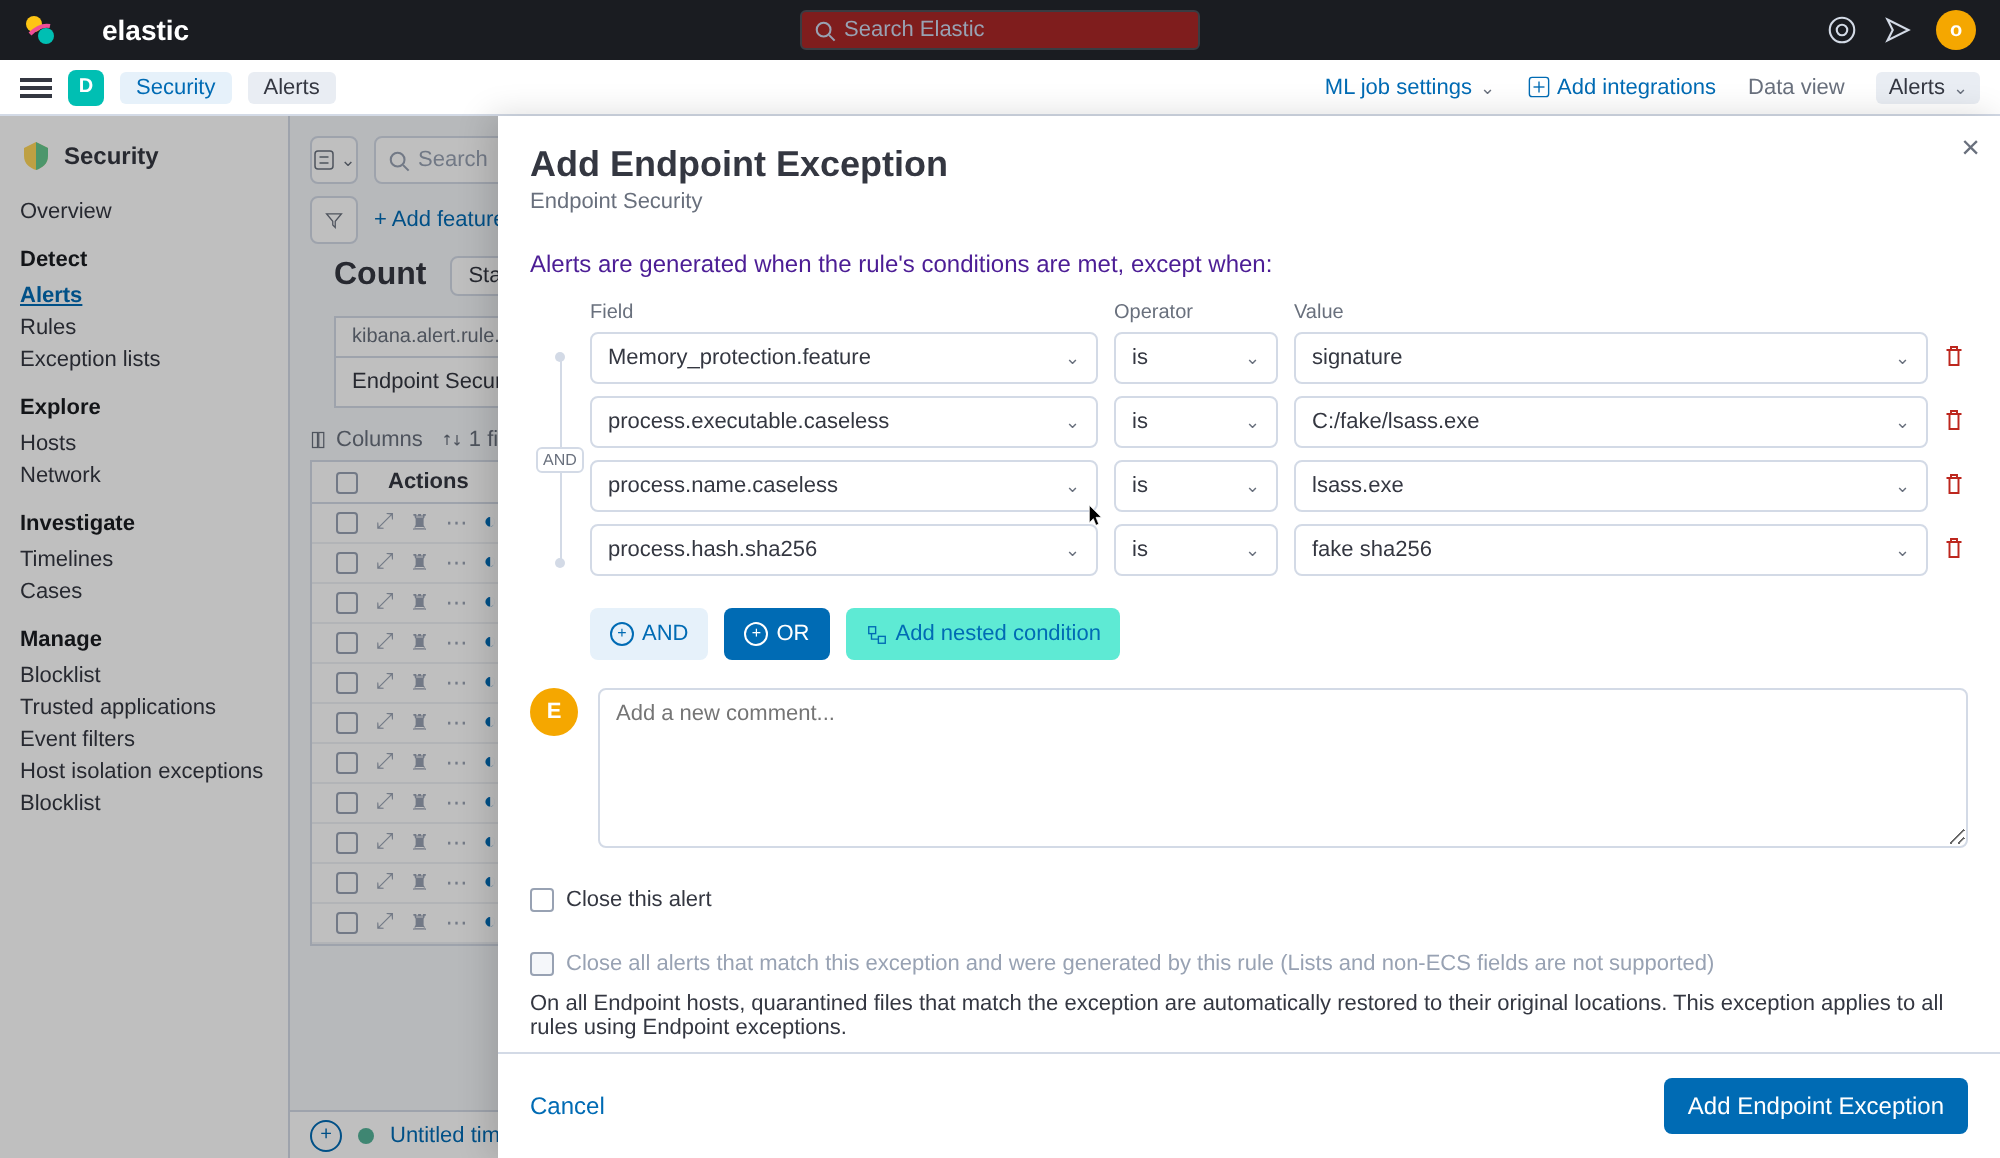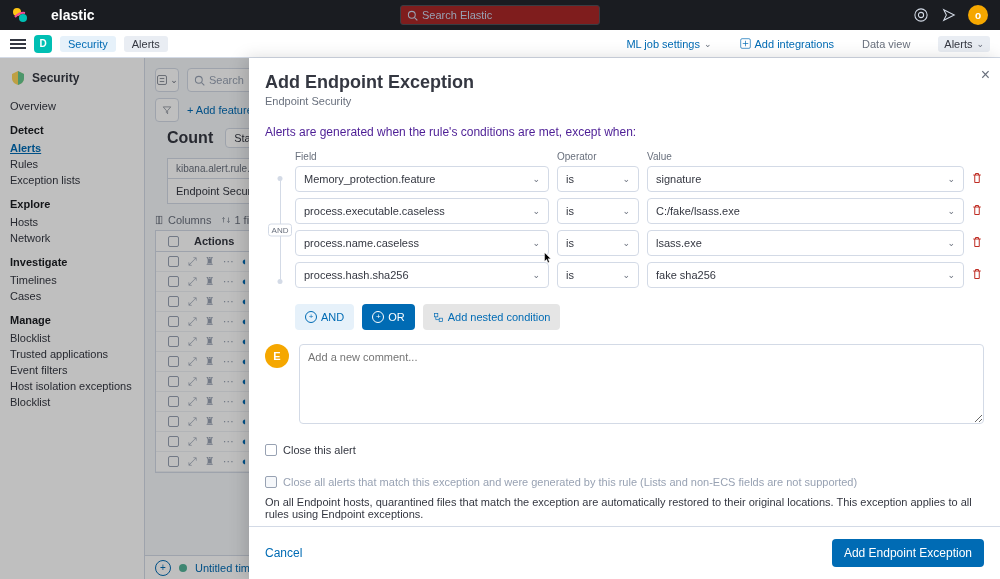--- a/index.html
+++ b/index.html
@@ -16,21 +16,21 @@
 .avatar-o { width: 20px; height: 20px; border-radius: 50%; background: #f5a700; color: #fff; display: flex; align-items: center; justify-content: center; font-size: 10px; font-weight: 600; }
 
 
 .sub-header { height: 28px; border-bottom: 1px solid #d3dae6; display: flex; align-items: center; padding: 0 10px; gap: 8px; background: #fff; }
 .hamburger { width: 16px; height: 16px; display: flex; flex-direction: column; justify-content: center; gap: 2px; cursor: pointer; }
 .hamburger span { height: 2px; background: #343741; }
 .badge-d { width: 18px; height: 18px; border-radius: 4px; background: #00bfb3; color: #fff; display: flex; align-items: center; justify-content: center; font-size: 10px; font-weight: 700; }
 .pill { padding: 2px 8px; border-radius: 3px; font-size: 11px; }
 .pill-security { background: #e6f1fa; color: #006bb4; }
 .pill-alerts { background: #e9edf3; color: #343741; }
-.sub-right { margin-left: auto; display: flex; align-items: center; gap: 28px; font-size: 11px; }
+.sub-right { margin-left: auto; display: flex; align-items: center; gap: 16px; font-size: 11px; }
 .link-blue { color: #006bb4; cursor: pointer; display: flex; align-items: center; gap: 4px; }
 .label-gray { color: #69707d; }
 .pill-view { background: #e9edf3; padding: 2px 6px; border-radius: 3px; display: flex; align-items: center; gap: 4px; }
 
 
 .main-area { display: flex; height: calc(579px - 58px); position: relative; }
 .sidebar { width: 145px; padding: 12px 10px; border-right: 1px solid #d3dae6; font-size: 11px; }
 .sidebar-title-row { display: flex; align-items: center; gap: 6px; margin-bottom: 12px; }
 .sidebar-title { font-weight: 700; font-size: 12px; }
 .sidebar-section { margin-bottom: 10px; }
@@ -93,21 +93,21 @@
 .sel-op { width: 82px; }
 .sel-val-wrap { flex: 1; display: flex; align-items: center; gap: 6px; }
 .sel-val { flex: 1; }
 .trash { color: #bd271e; cursor: pointer; font-size: 12px; width: 14px; text-align: center; }
 .caret { color: #69707d; font-size: 9px; }
 
 .btn-row { display: flex; gap: 8px; margin: 10px 0 14px 30px; }
 .btn { height: 26px; padding: 0 10px; border-radius: 4px; font-size: 11px; display: flex; align-items: center; gap: 4px; cursor: pointer; border: none; }
 .btn-and { background: #e6f1fa; color: #006bb4; }
 .btn-or { background: #006bb4; color: #fff; }
-.btn-nested { background: #e5e5e5; color: #006bb4; }
+.btn-nested { background: #5eead4; color: #006bb4; }
 .circ-icon { width: 12px; height: 12px; border: 1px solid currentColor; border-radius: 50%; display: inline-flex; align-items: center; justify-content: center; font-size: 8px; line-height: 1; }
 
 .comment-row { display: flex; gap: 10px; margin-bottom: 10px; }
 .avatar-e { width: 24px; height: 24px; border-radius: 50%; background: #f5a700; color: #fff; display: flex; align-items: center; justify-content: center; font-size: 11px; font-weight: 600; flex-shrink: 0; }
 .comment-box { flex: 1; border: 1px solid #d3dae6; border-radius: 4px; min-height: 80px; padding: 6px 8px; font-size: 11px; color: #98a2b3; resize: vertical; outline: none; font-family: inherit; }
 
 .check-row { display: flex; align-items: center; gap: 6px; margin: 20px 0 6px 0; font-size: 11px; }
 .check-row.disabled { color: #98a2b3; }
 .chk2 { width: 12px; height: 12px; border: 1px solid #98a2b3; border-radius: 2px; flex-shrink: 0; }
 .chk2.disabled { background: #f5f7fa; }

